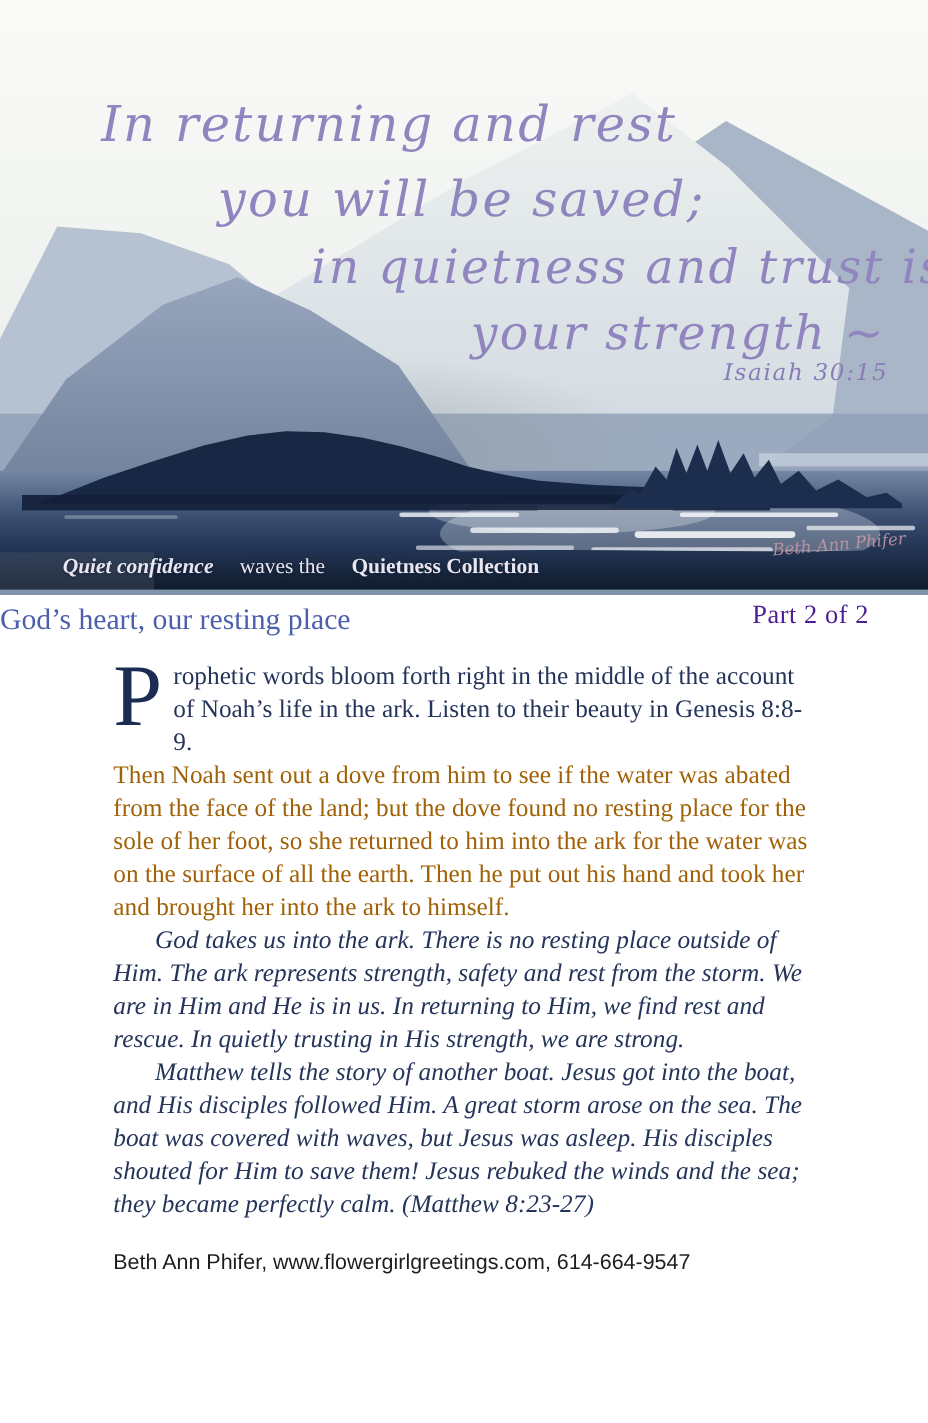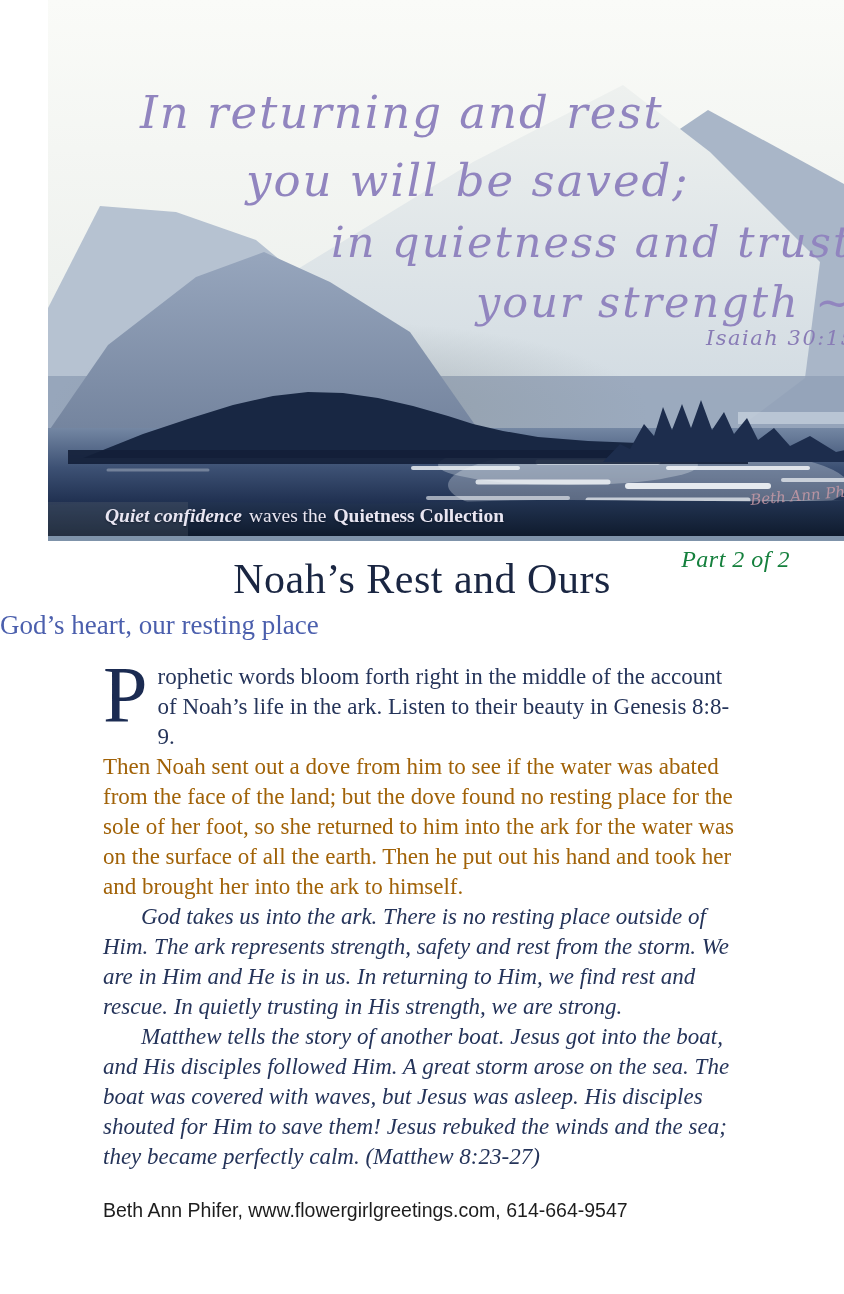--- a/index.html
+++ b/index.html
@@ -2,35 +2,35 @@
 <html><head>
 <meta charset="utf-8">
 <style>
   html,body { margin:0; padding:0; background:#ffffff; }
   .card {
     position:relative; width:844px; height:1294px; background:#ffffff;
     font-family:"Liberation Serif", serif; overflow:hidden;
   }
 
   
-  .artwork { position:relative; width:704px; height:541px;margin-left:48px; }
+  .artwork { position:relative; width:704px; height:541px; }
   .artwork svg { display:block; }
   .verse-text { font-family:"DejaVu Serif", serif; font-style:italic; }
   .caption {
-    position:absolute; left:57px; top:505px; display:flex; align-items:flex-end; gap:7px;
+    position:absolute; left:57px; top:505px; display:flex; align-items:flex-end; gap:24px;
     font-family:"Liberation Serif", serif; font-size:19.5px; color:#e9e6f2;
     text-shadow:0 1px 2px rgba(8,16,32,.6); white-space:nowrap;
   }
   .caption .seg-bi { font-weight:bold; font-style:italic; }
   .caption .seg-b  { font-weight:bold; }
 
   
   .part-label {
     position:absolute; top:546px; right:54px;
-    font-size:24px; color:#15803d; letter-spacing:.5px;font-style:italic;
+    font-size:24px; color:#4c1d95; letter-spacing:.5px;
   }
   .title {
     margin:14px 0 0 0; text-align:center;
     font-size:42px; font-weight:normal; color:#1a2642; letter-spacing:.5px;
   }
   .subtitle {
     margin:7px 0 0 0; text-align:left;
     font-size:27px; font-weight:normal; color:#4b5fad;
   }
   .body-wrap {
@@ -144,21 +144,20 @@
 
     <div class="caption">
       <span class="seg-bi">Quiet confidence</span>
       <span>waves the</span>
       <span class="seg-b">Quietness Collection</span>
     </div>
   </div>
 
   <div class="part-label">Part 2 of 2</div>
 
-  <h1 class="title">Noah’s Rest and Ours</h1>
   <h2 class="subtitle">God’s heart, our resting place</h2>
 
   <div class="body-wrap">
     <p class="p1">
       <span class="dropcap">P</span>
       <span>rophetic words bloom forth right in the middle of the account of Noah’s life in the ark. Listen to their beauty in Genesis 8:8-9.</span>
       <span class="quote-blue">Then Noah sent out a dove from him to see if the water was abated from the face of the land; but the dove found no resting place for the sole of her foot, so she returned to him into the ark for the water was on the surface of all the earth. Then he put out his hand and took her and brought her into the ark to himself.</span>
     </p>
     <p class="para">God takes us into the ark. There is no resting place outside of Him. The ark represents strength, safety and rest from the storm. We are in Him and He is in us. In returning to Him, we find rest and rescue. In quietly trusting in His strength, we are strong.</p>
     <p class="para">Matthew tells the story of another boat. Jesus got into the boat, and His disciples followed Him. A great storm arose on the sea. The boat was covered with waves, but Jesus was asleep. His disciples shouted for Him to save them! Jesus rebuked the winds and the sea; they became perfectly calm. (Matthew 8:23-27)</p>

